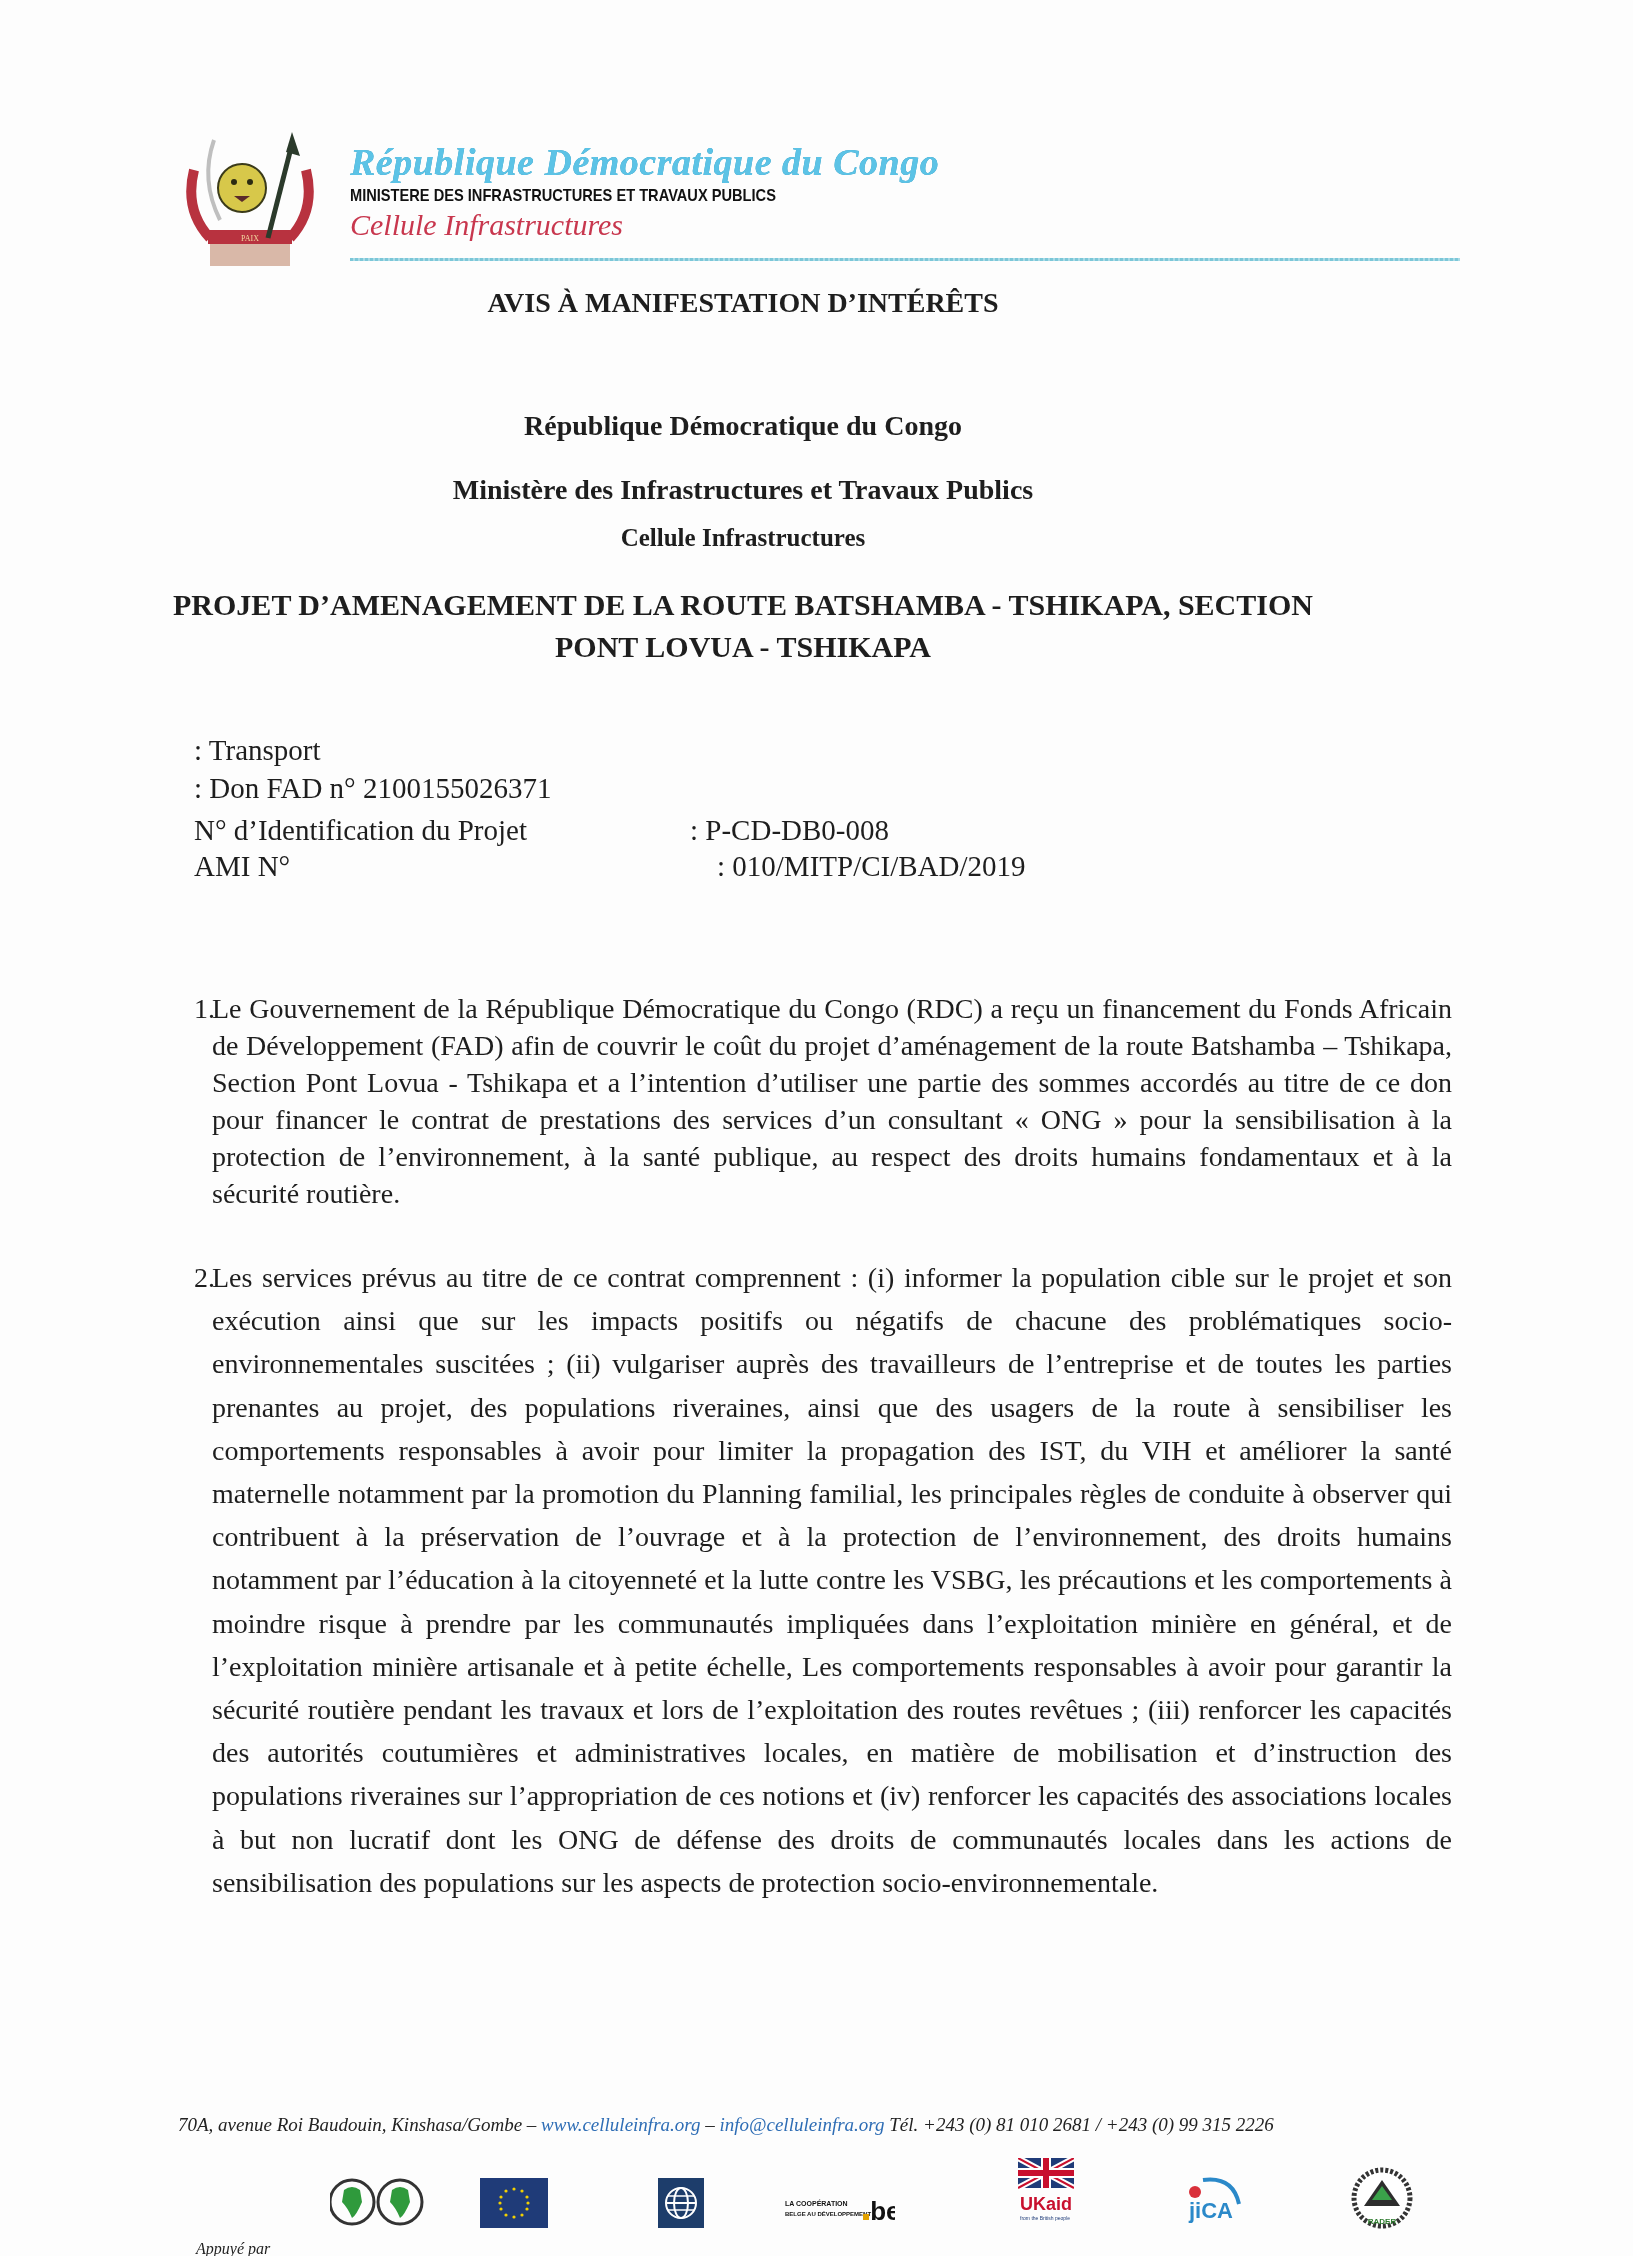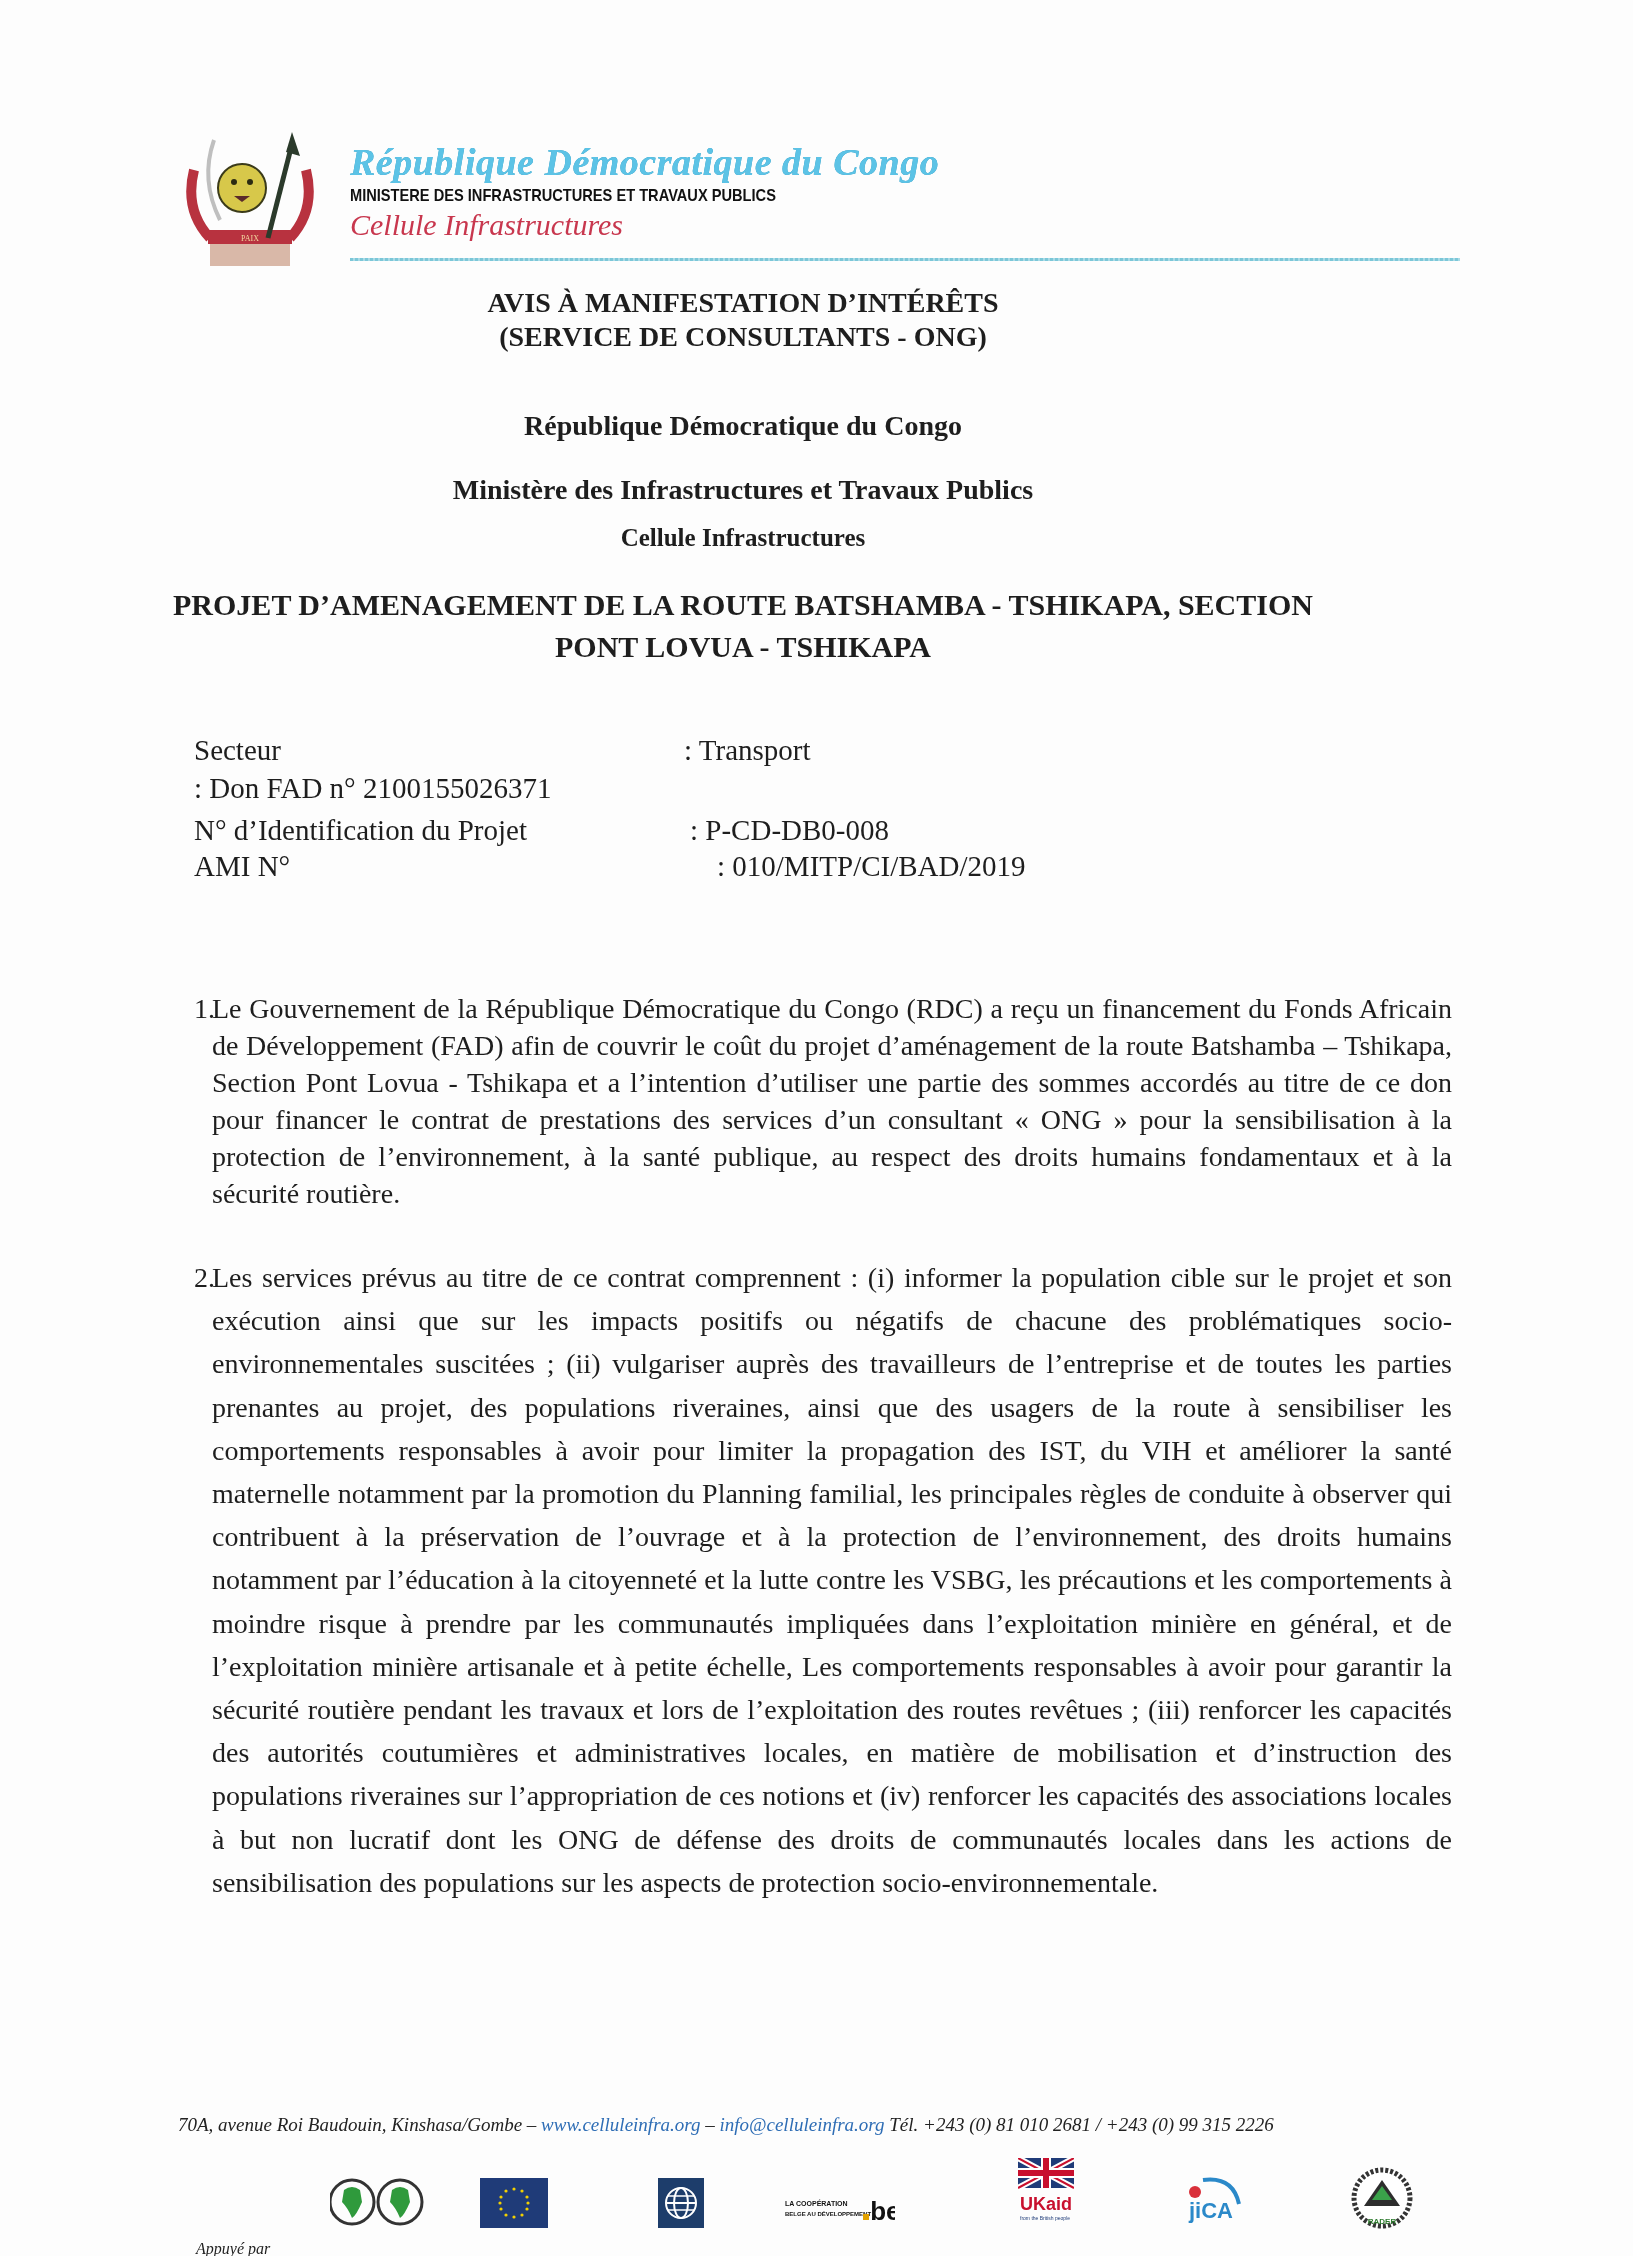--- a/index.html
+++ b/index.html
@@ -76,37 +76,35 @@
     <div class="hdr-text">
       <div class="hdr-country">République Démocratique du Congo</div>
       <div class="hdr-ministry">MINISTERE DES INFRASTRUCTURES ET TRAVAUX PUBLICS</div>
       <div class="hdr-cell">Cellule Infrastructures</div>
     </div>
     <div class="hdr-rule"></div>
   </div>
 
   <div class="center t1">
     <div>AVIS À MANIFESTATION D’INTÉRÊTS</div>
-    <div>(SERVICE  DE CONSULTANTS - ONG)</div>
   </div>
 
   <div class="center t2">
     <div>République Démocratique du Congo</div>
     <div class="l2">Ministère des Infrastructures et Travaux Publics</div>
     <div class="l3">Cellule  Infrastructures</div>
   </div>
 
   <div class="center t3">
     <div>PROJET D’AMENAGEMENT DE LA ROUTE BATSHAMBA - TSHIKAPA, SECTION</div>
     <div>PONT LOVUA - TSHIKAPA</div>
   </div>
 
   <div class="ident">
     <div class="ident-row">
-      <span class="ident-label">Secteur</span>
       <span class="ident-value">: Transport</span>
     </div>
     <div class="ident-row">
       <span class="ident-value">: Don  FAD n° 2100155026371</span>
     </div>
     <div class="ident-row">
       <span class="ident-label">N° d’Identification du Projet</span>
       <span class="ident-value">:  P-CD-DB0-008</span>
     </div>
     <div class="ident-row">

